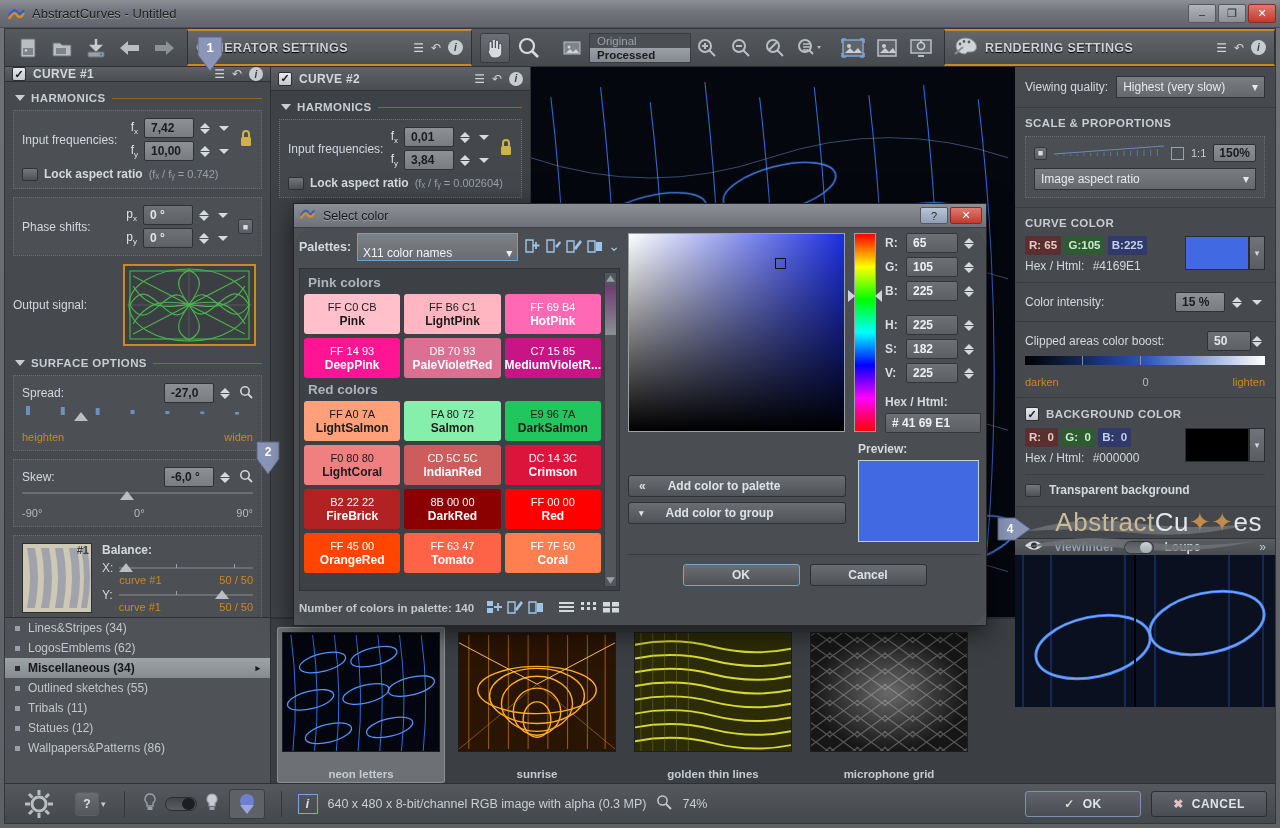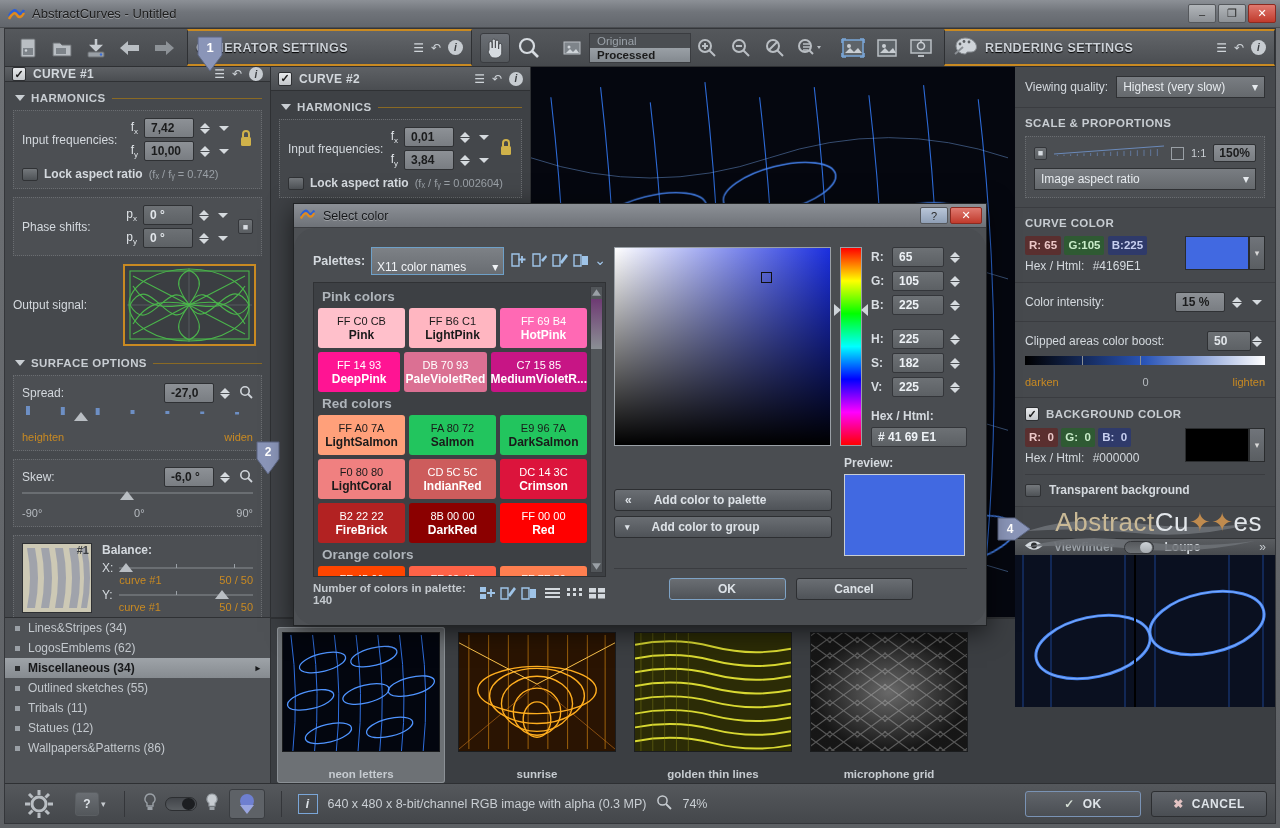--- a/index.html
+++ b/index.html
@@ -133,21 +133,21 @@
      background:linear-gradient(#60646a,#4a4e53); border:1px solid #2c2e31; border-radius:3px; color:#dfe4e9;
      font-size:12px; font-weight:bold; letter-spacing:.5px; }
   .bigbtn.hl { border-color:#7a93b5; }
 
   
   .dlg { position:absolute; left:293px; top:203px; width:694px; height:423px;
      background:#4e5155; border:1px solid #222426; box-shadow:0 6px 24px rgba(0,0,0,.6); z-index:50; }
   .dlg-title { height:24px; display:flex; align-items:center; gap:7px; padding:0 4px 0 6px;
      background:linear-gradient(#8c9096,#6e7278); border-bottom:1px solid #3c3e42; }
   .dlg-title .t { font-size:12.5px; color:#15171a; text-shadow:0 1px 0 rgba(255,255,255,.3); }
-  .dlg-body { position:absolute; inset:24px 0 0 0; background:#4a4d51; padding:19px; display:flex; gap:8px;border-radius:21px; }
+  .dlg-body { position:absolute; inset:24px 0 0 0; background:#4a4d51; padding:5px; display:flex; gap:8px;border-radius:21px; }
   .dlg-left { width:340px; display:flex; flex-direction:column; }
   .dlg-right { flex:1; display:flex; flex-direction:column; }
   .palrow { display:flex; align-items:center; gap:6px; margin-bottom:7px; }
   .palsel { flex:1; height:28px; background:linear-gradient(#7d8186,#696d72); border:1px solid #6ea0c8;
      display:flex; align-items:flex-end; padding:0 5px; font-size:12px; color:#f0f3f6; }
   .palsel .cv { margin-left:auto; }
   .swatchbox { flex:1; background:#3d4044; border:1px solid #303235; position:relative; overflow:hidden; padding:4px 4px 0 4px; }
   .grouplbl { font-size:13.5px; font-weight:bold; color:#aeb4ba; margin:2px 0 4px 4px; }
   .swrow { display:flex; gap:4px; margin-bottom:4px; }
   .sw { width:100px; height:40px; border-radius:3px; display:flex; flex-direction:column;
@@ -1166,21 +1166,21 @@
                   <span class="hexv">C7 15 85</span>
                   <span class="nmv">MediumVioletR...</span>
                 </div>
               </div>
               <div class="grouplbl">Red colors</div>
               <div class="swrow">
                 <div class="sw" style="background: rgb(255, 160, 122); color: rgb(26, 26, 26);">
                   <span class="hexv">FF A0 7A</span>
                   <span class="nmv">LightSalmon</span>
                 </div>
-                <div class="sw" style="background: #22c55e; color: rgb(26, 26, 26);">
+                <div class="sw" style="background: #86efac; color: rgb(26, 26, 26);">
                   <span class="hexv">FA 80 72</span>
                   <span class="nmv">Salmon</span>
                 </div>
                 <div class="sw" style="background: #22c55e; color: rgb(26, 26, 26);">
                   <span class="hexv">E9 96 7A</span>
                   <span class="nmv">DarkSalmon</span>
                 </div>
               </div>
               <div class="swrow">
                 <div class="sw" style="background: rgb(240, 128, 128); color: rgb(26, 26, 26);">
@@ -1203,21 +1203,20 @@
                 </div>
                 <div class="sw" style="background: rgb(139, 0, 0); color: rgb(255, 255, 255);">
                   <span class="hexv">8B 00 00</span>
                   <span class="nmv">DarkRed</span>
                 </div>
                 <div class="sw" style="background: rgb(255, 0, 0); color: rgb(255, 255, 255);">
                   <span class="hexv">FF 00 00</span>
                   <span class="nmv">Red</span>
                 </div>
               </div>
-              <div class="grouplbl">Orange colors</div>
               <div class="swrow">
                 <div class="sw" style="background: rgb(255, 69, 0); color: rgb(255, 255, 255);">
                   <span class="hexv">FF 45 00</span>
                   <span class="nmv">OrangeRed</span>
                 </div>
                 <div class="sw" style="background: rgb(255, 99, 71); color: rgb(255, 255, 255);">
                   <span class="hexv">FF 63 47</span>
                   <span class="nmv">Tomato</span>
                 </div>
                 <div class="sw" style="background: rgb(255, 127, 80); color: rgb(255, 255, 255);">

